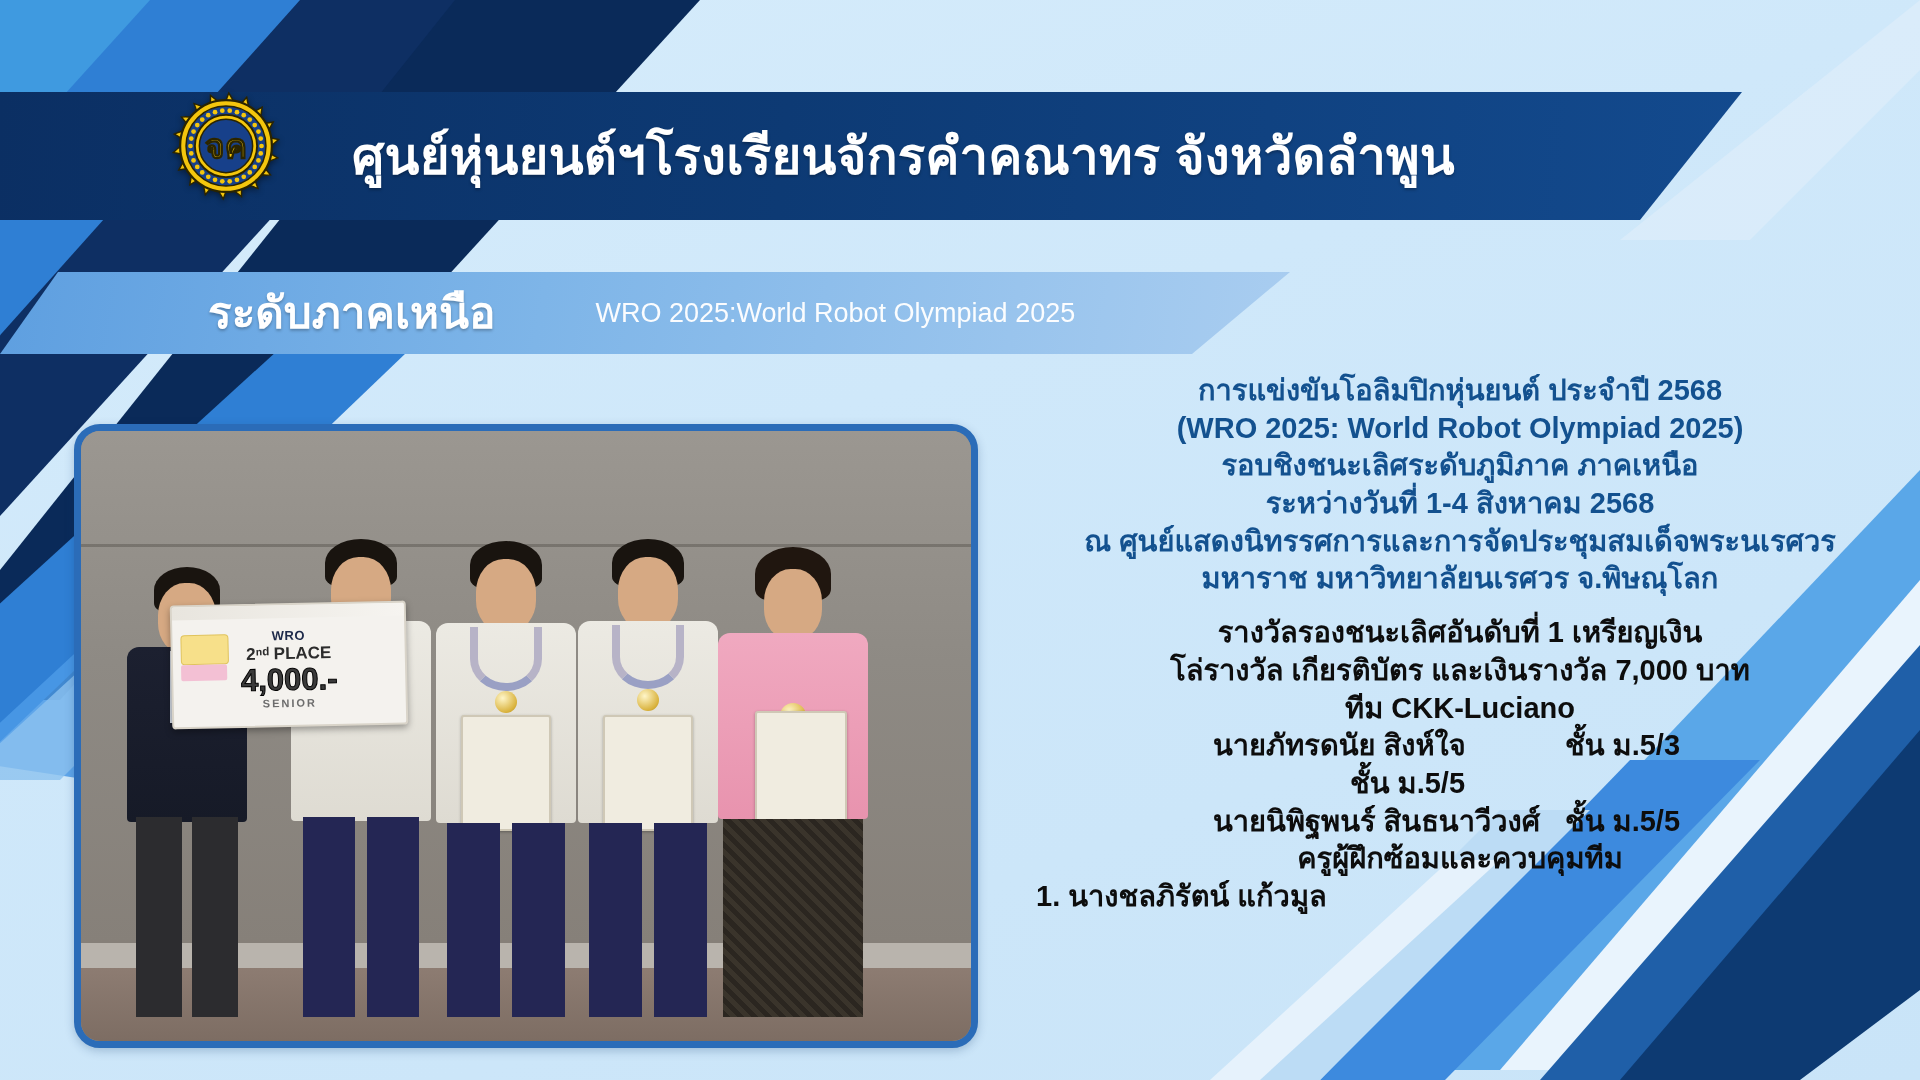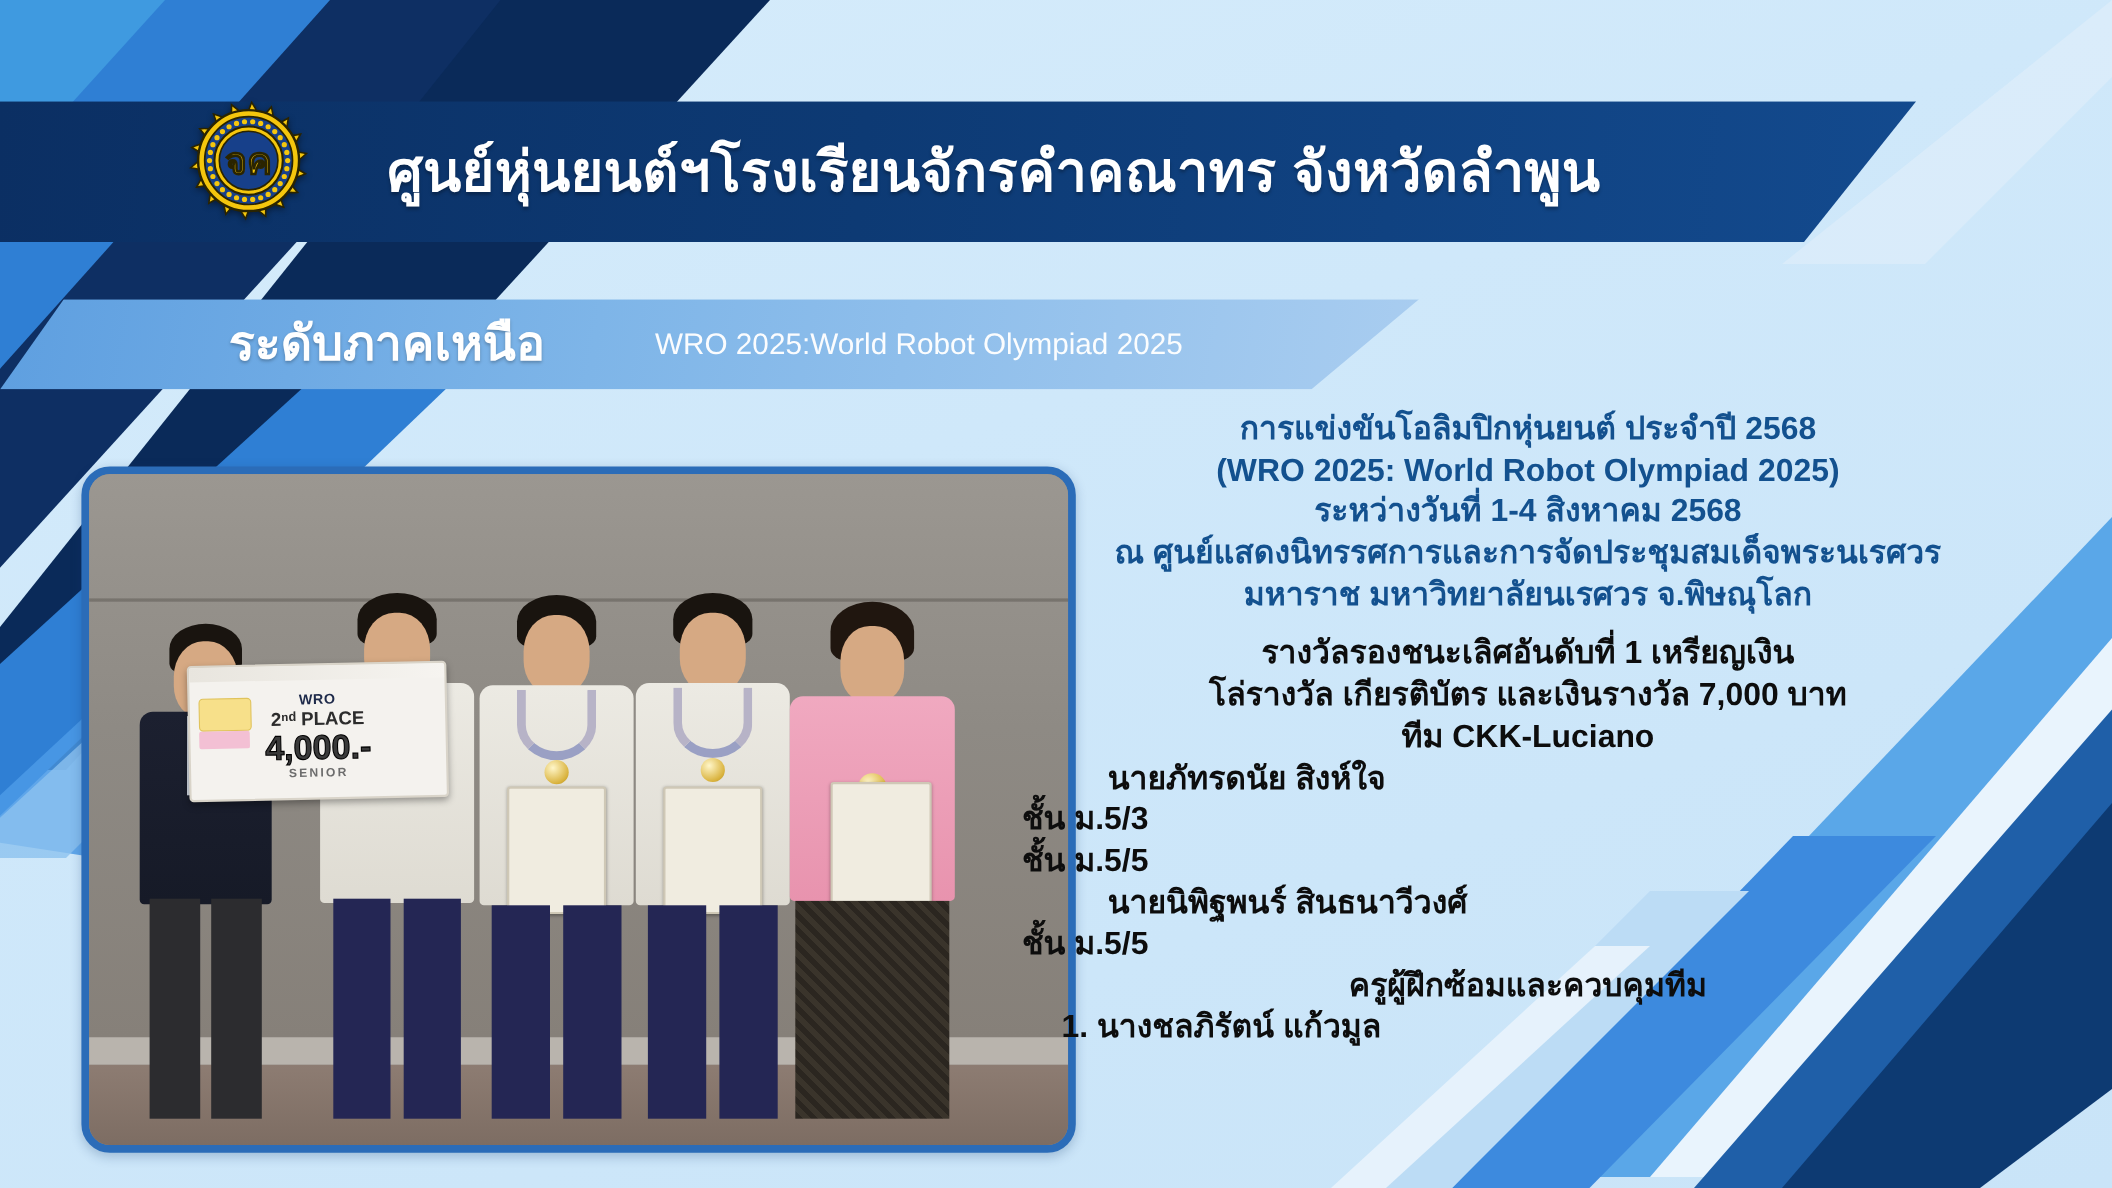--- a/index.html
+++ b/index.html
@@ -104,27 +104,27 @@
   #cheque .amt{font-size:31px;font-weight:bold;color:#3a3a3a;line-height:1;
         -webkit-text-stroke:1px #000;}
   #cheque .sen{font-size:11px;font-weight:bold;color:#6d6d6d;letter-spacing:2px;margin-top:2px;}
   #cheque .seal{position:absolute;left:8px;top:28px;width:46px;height:28px;
         background:#f7e08a;border-radius:4px;border:1px solid #e0c35c;}
   #cheque .seal2{position:absolute;left:8px;top:58px;width:46px;height:16px;
         background:#f3c0d4;border-radius:2px;}
 
   
   #info{
-    position:absolute;left:929px;top:372px;width:920px;
+    position:absolute;left:1000px;top:372px;width:920px;
     text-align:center;line-height:1.30;
   }
   .blk-blue{color:#13518f;font-weight:bold;font-size:29px;}
   .blk-dark{color:#0d0d0d;font-weight:bold;font-size:29px;}
   .blk-dark.left{text-align:left;padding-left:36px;}
-  .row{display:flex;justify-content:center;gap:0;flex-direction:column;}
+  .row{display:flex;justify-content:center;gap:0;}
   .row .nm{width:430px;text-align:left;padding-left:78px;box-sizing:border-box;}
   .row .cl{width:220px;text-align:left;}
   .gap{height:16px;}
 </style>
 </head>
 <body>
 
 <div id="poster">
 
   <svg class="deco" style="left:0;top:0;width:900px;height:780px;" viewBox="0 0 900 780">
@@ -304,20 +304,21 @@
       <div class="wro">WRO</div>
       <div class="place">2ⁿᵈ PLACE</div>
       <div class="amt">4,000.-</div>
       <div class="sen">SENIOR</div>
     </div>
   </div>
 
   <div id="info">
     <div class="blk-blue">การแข่งขันโอลิมปิกหุ่นยนต์ ประจำปี 2568</div>
     <div class="blk-blue">(WRO 2025: World Robot Olympiad 2025)</div>
+    <div class="blk-blue">รอบชิงชนะเลิศระดับภูมิภาค ภาคเหนือ</div>
     <div class="blk-blue">ระหว่างวันที่ 1-4 สิงหาคม 2568</div>
     <div class="blk-blue">ณ ศูนย์แสดงนิทรรศการและการจัดประชุมสมเด็จพระนเรศวร</div>
     <div class="blk-blue">มหาราช มหาวิทยาลัยนเรศวร จ.พิษณุโลก</div>
 
     <div class="gap"></div>
 
     <div class="blk-dark">รางวัลรองชนะเลิศอันดับที่ 1 เหรียญเงิน</div>
     <div class="blk-dark">โล่รางวัล เกียรติบัตร และเงินรางวัล 7,000 บาท</div>
     <div class="blk-dark">ทีม CKK-Luciano</div>
 

